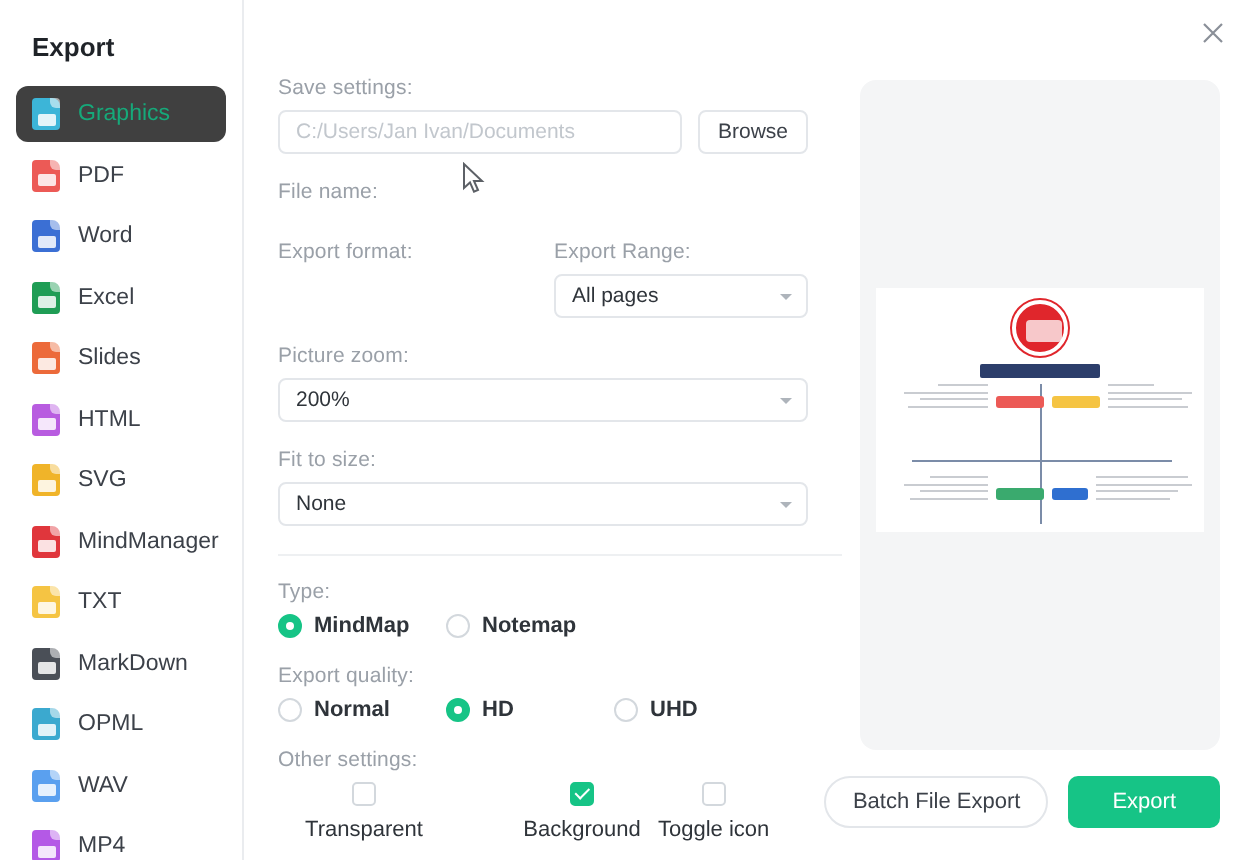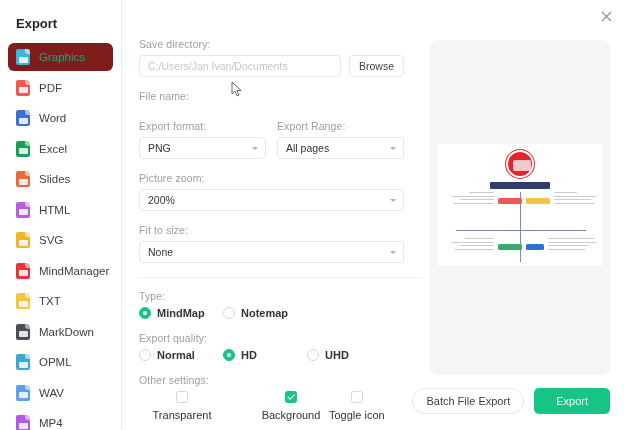--- a/index.html
+++ b/index.html
@@ -29,21 +29,21 @@
     font-size: 13px; font-weight: bold; color: #1f2328;
     padding: 0 0 12px 16px;
   }
   .nav-list { list-style: none; padding: 0 8px; }
   .nav-item {
     display: flex; align-items: center; gap: 9px;
     height: 28px; padding: 0 8px; border-radius: 6px;
     font-size: 11.5px; color: #3c4149; cursor: pointer;
     margin-bottom: 2.5px;
   }
-  .nav-item.active { background: #7f1d1d; color: #16a97a; }
+  .nav-item.active { background: #404040; color: #16a97a; }
   .nav-icon { width: 14px; height: 16px; position: relative; flex: none; }
   .nav-icon .doc {
     position: absolute; inset: 0;
     border-radius: 2px 4px 2px 2px;
   }
   .nav-icon .fold {
     position: absolute; top: 0; right: 0;
     width: 5px; height: 5px;
     background: rgba(255,255,255,.55);
     border-radius: 0 2px 0 3px;
@@ -300,37 +300,33 @@
             <span class="mark"></span>
           </span>
           <span class="nav-label">MP4</span>
         </li>
       </ul>
   </div>
 
   <div class="main">
     <div class="form">
 
-      <div class="field-label">Save directory:</div>
+      <div class="field-label">Save settings:</div>
       <div class="row">
         <div class="text-input placeholder">C:/Users/Jan Ivan/Documents</div>
         <button class="browse-btn">Browse</button>
       </div>
 
       <div class="gap"></div>
       <div class="field-label">File name:</div>
 
       <div class="gap"></div>
       <div class="two-col">
         <div>
           <div class="field-label">Export format:</div>
-          <div class="select">
-            <span>PNG</span>
-            <span class="caret"></span>
-          </div>
         </div>
         <div>
           <div class="field-label">Export Range:</div>
           <div class="select">
             <span>All pages</span>
             <span class="caret"></span>
           </div>
         </div>
       </div>
 

